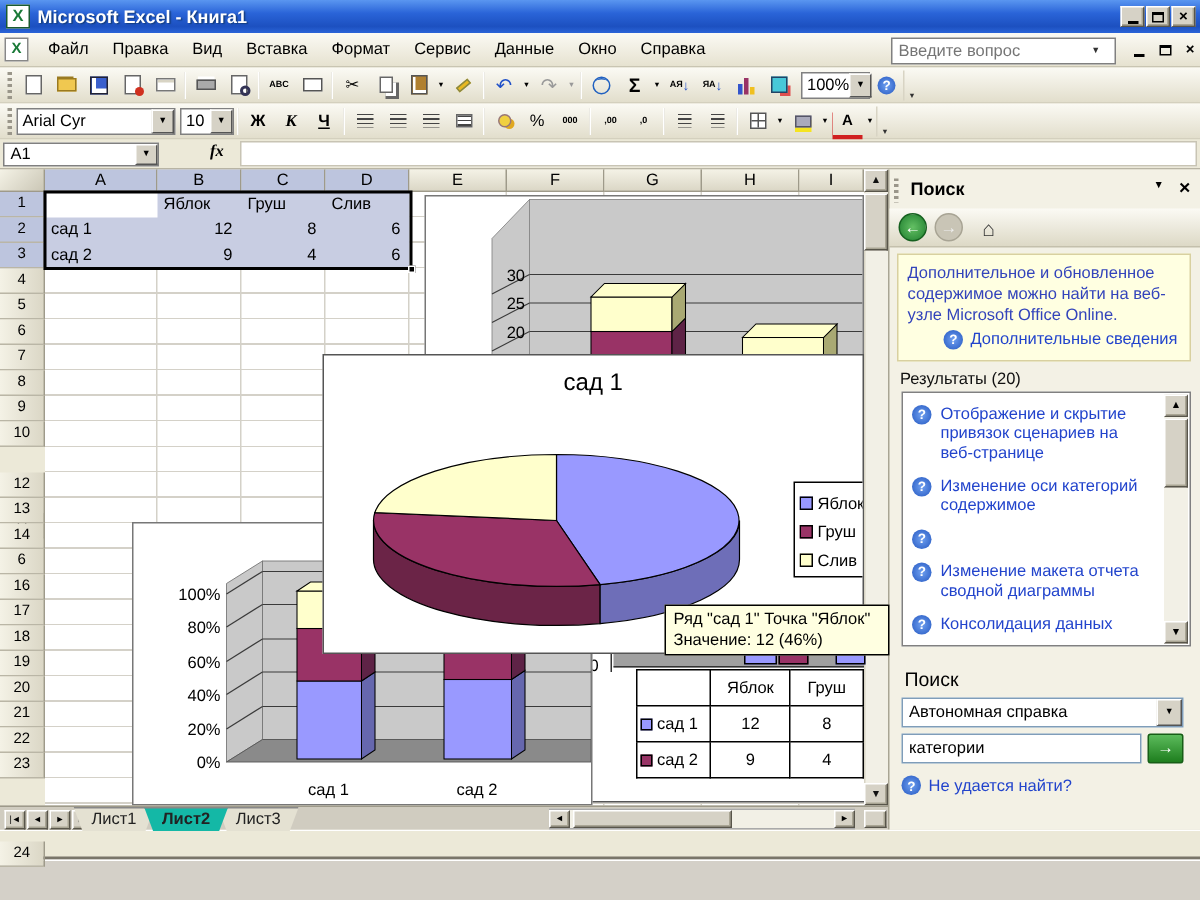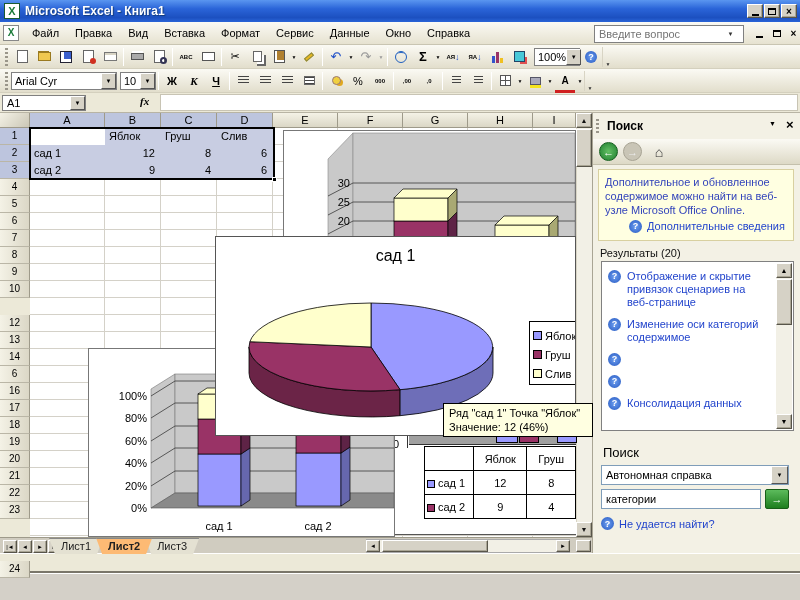--- a/index.html
+++ b/index.html
@@ -51,21 +51,21 @@
 .bars3 span{width:3px;display:block}
 .lines{width:11px;height:9px;background:repeating-linear-gradient(180deg,#444 0 1px,transparent 1px 3px)}
 .coin{width:9px;height:9px;border-radius:50%;background:#F0D040;border:1px solid #977;box-shadow:3px 2px 0 -1px #E0A820}
 .bord{width:11px;height:11px;border:1px solid #555;background:linear-gradient(#555,#555) center/1px 100% no-repeat,linear-gradient(#555,#555) center/100% 1px no-repeat,#fff}
 .fillic{width:11px;height:8px;background:#AAB;border:1px solid #556;box-shadow:0 3px 0 #F5E420}
 .fcol{font-weight:bold;font-size:10px;box-shadow:0 3px 0 #D02020}
 .qcirc{width:12px;height:12px;border-radius:50%;background:radial-gradient(#6FA0F0,#2356C0);color:#fff;font-size:9px;font-weight:bold;display:flex;align-items:center;justify-content:center}
 .chev{width:11px;height:20px;display:flex;flex-direction:column;align-items:center;justify-content:flex-end;font-size:5px;color:#333;border-left:1px solid #D8D4C4}
 
 #fbar{left:0;top:93px;width:800px;height:20px;background:#ECE9D8;border-bottom:1px solid #B8B4A4;display:flex;align-items:center}
-#namebox{position:absolute;left:2px;top:2px;width:84px;height:16px;background:#fff;border:1px solid #808080;display:flex;align-items:center;padding-left:4px}
+#namebox{position:absolute;left:2px;top:2px;width:104px;height:16px;background:#fff;border:1px solid #808080;display:flex;align-items:center;padding-left:4px}
 #fx{position:absolute;left:140px;top:2px;font-style:italic;font-family:"Liberation Serif",serif;font-weight:bold}
 #ffield{position:absolute;left:160px;top:1px;width:638px;height:17px;background:#fff;border:1px solid #C8C4B4}
 
 .ch{position:absolute;top:113px;height:15px;background:linear-gradient(#F4F2E6,#DBD7C6);border-right:1px solid #9E9A8A;border-bottom:1px solid #9E9A8A;font-size:11px;text-align:center;line-height:14px;z-index:1}
 .ch.sel,.rh.sel{background:#BDC5DE}
 .rh{position:absolute;left:0;width:30px;background:linear-gradient(90deg,#F4F2E6,#DBD7C6);border-right:1px solid #9E9A8A;border-bottom:1px solid #BAB6A6;font-size:10px;text-align:center;z-index:1}
 #corner{left:0;top:113px;width:30px;height:15px;background:linear-gradient(135deg,#F4F2E6,#CBC7B6);border-right:1px solid #9E9A8A;border-bottom:1px solid #9E9A8A;z-index:2}
 #gridbg{left:30px;top:128px;width:546px;height:409px;background:repeating-linear-gradient(180deg,#fff 0 16px,#D4D1C8 16px 17px)}
 .vline{position:absolute;top:128px;height:409px;width:1px;background:#D4D1C8;z-index:1}
 #selbg{left:30px;top:128px;width:243px;height:51px;background:#C8CDE2;z-index:2}
@@ -90,21 +90,21 @@
 #tip{left:443px;top:403px;width:150px;background:#FFFFE1;border:1px solid #000;padding:2px 5px;font-size:11px;line-height:14px;z-index:60;white-space:nowrap}
 .ct{font-size:11px;fill:#000}
 
 #vscroll{left:576px;top:113px;width:16px;height:424px;background:#F2F0E6;border-left:1px solid #D8D4C4}
 .sbtn{position:absolute;width:16px;height:15px;font-size:7px;color:#111}
 #vthumb{left:576px;top:129px;width:16px;height:38px;z-index:1}
 #tabsrow{left:0;top:537px;width:592px;height:16px;background:#D0CCC0;border-top:1px solid #9E9A8A;z-index:9}
 .navb{position:absolute;top:2px;width:14px;height:13px;font-size:6px}
 #tabs{position:absolute;left:56px;top:0;height:16px;display:flex}
 .stab{height:16px;line-height:15px;padding:0 12px;background:#E4E1D2;color:#222;clip-path:polygon(0 0,100% 0,calc(100% - 6px) 100%,6px 100%);margin-left:-7px;border-top:1px solid #888;font-size:11px;white-space:nowrap}
-.stab.act{background:#fdba74;font-weight:bold;z-index:2}
+.stab.act{background:#14b8a6;font-weight:bold;z-index:2}
 #htrack{left:366px;top:1px;width:204px;height:14px;background:#F2F0E6;border:1px solid #AAA}
 #hthumb{left:382px;top:2px;width:106px;height:12px}
 
 #statusbar{left:0;top:553px;width:800px;height:20px;background:#ECE9D8;border-top:1px solid #fff;box-shadow:0 -2px 0 #C6C3B4}
 
 #pane{left:592px;top:113px;width:208px;height:440px;background:#F3F1E5;border-left:1px solid #A9A594;z-index:10}
 .pl{position:absolute}
 #pgrip{left:3px;top:6px;width:3px;height:16px;background:repeating-linear-gradient(180deg,#9A968A 0 2px,transparent 2px 4px)}
 #ptitle{left:14px;top:6px;font-weight:bold;font-size:12px}
 #pstrip{left:0;top:26px;width:208px;height:26px;background:linear-gradient(180deg,#FBFAF4,#DDD9C6);border-bottom:1px solid #C4C0AC;}
@@ -605,20 +605,21 @@
           </div>
           <div class="rrow">
             <span class="qi">?</span>
             <span class="rtx">Изменение оси категорий содержимое</span>
           </div>
           <div class="rrow">
             <span class="qi">?</span>
           </div>
           <div class="rrow">
             <span class="qi">?</span>
+            <span class="rtx">Изменение макета отчета сводной диаграммы</span>
           </div>
           <div class="rrow">
             <span class="qi">?</span>
             <span class="rtx">Консолидация данных</span>
           </div>
         </div>
       <div id="rscroll">
         <div class="cbtn rsb" style="top:0">
             <span>▲</span>
           </div>

